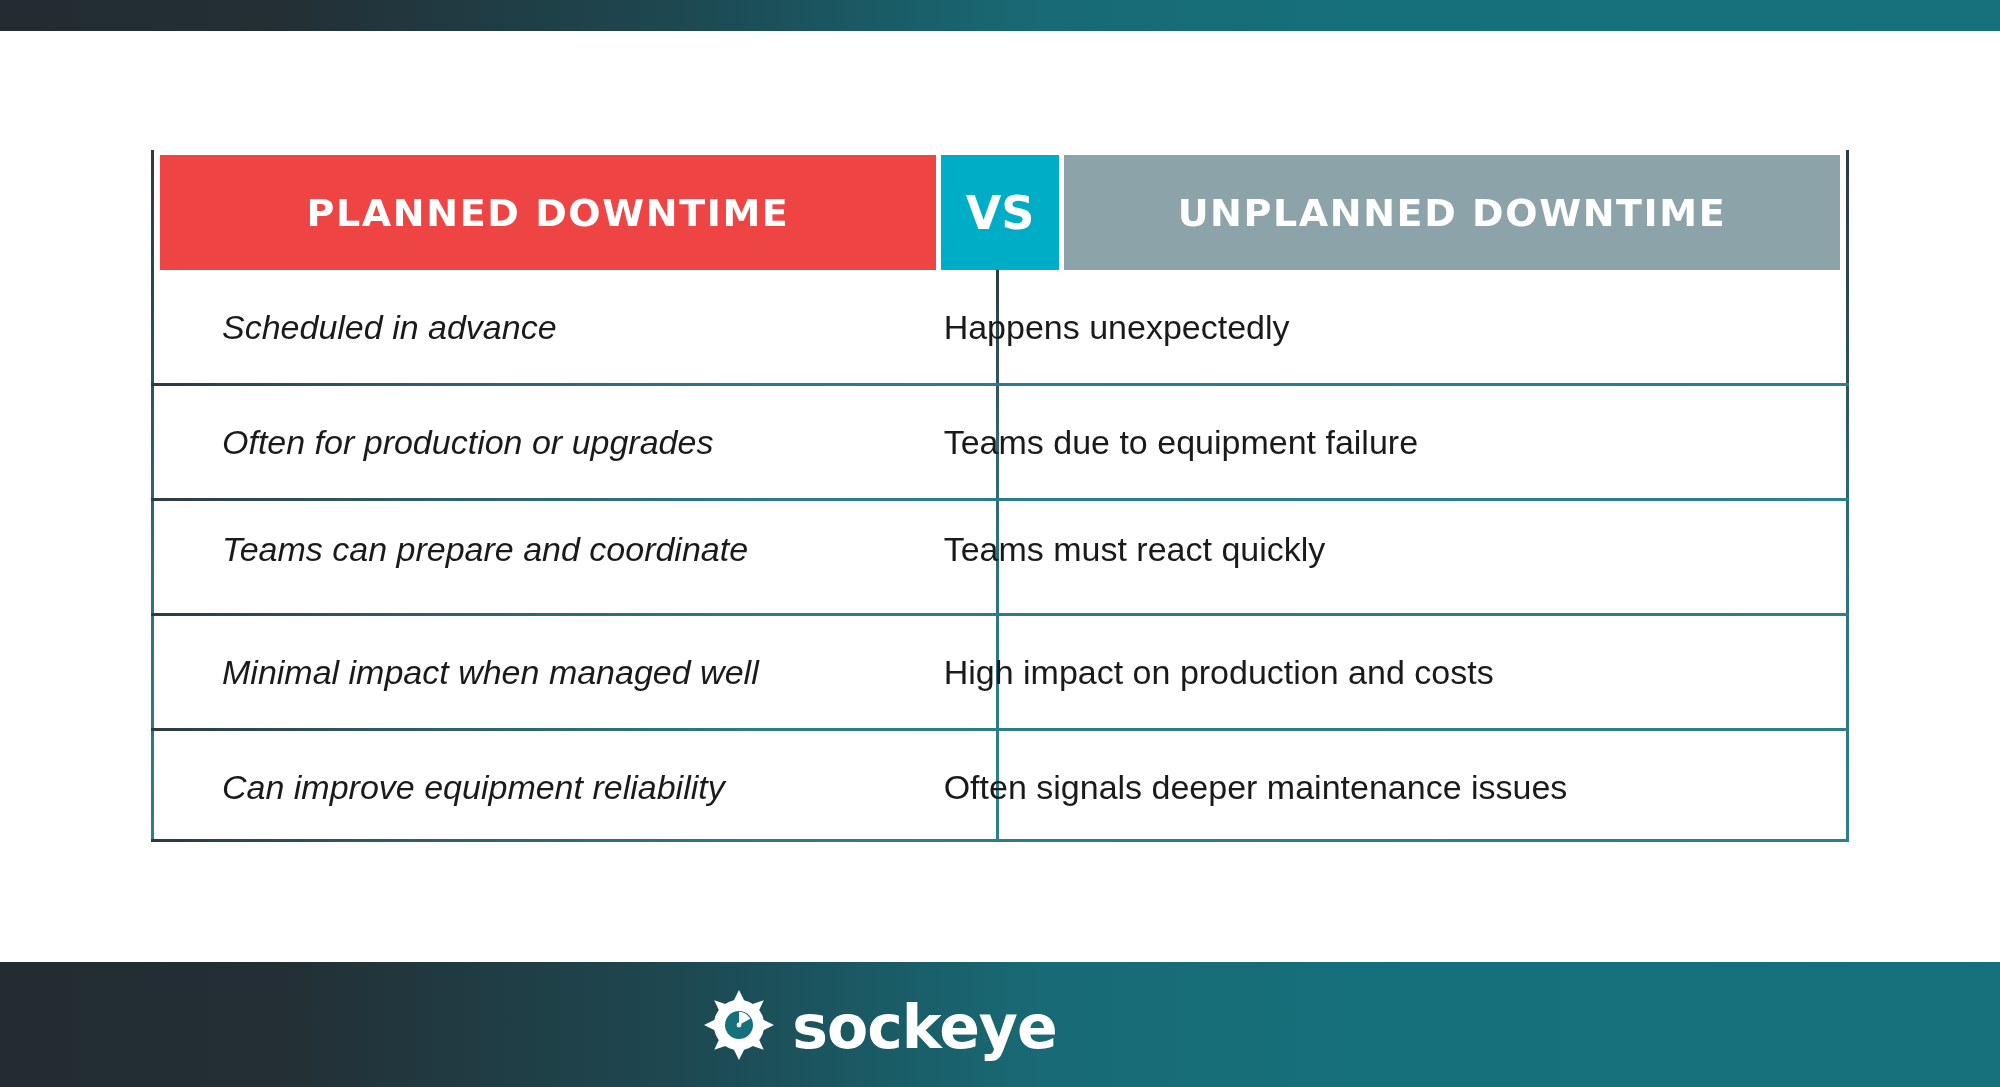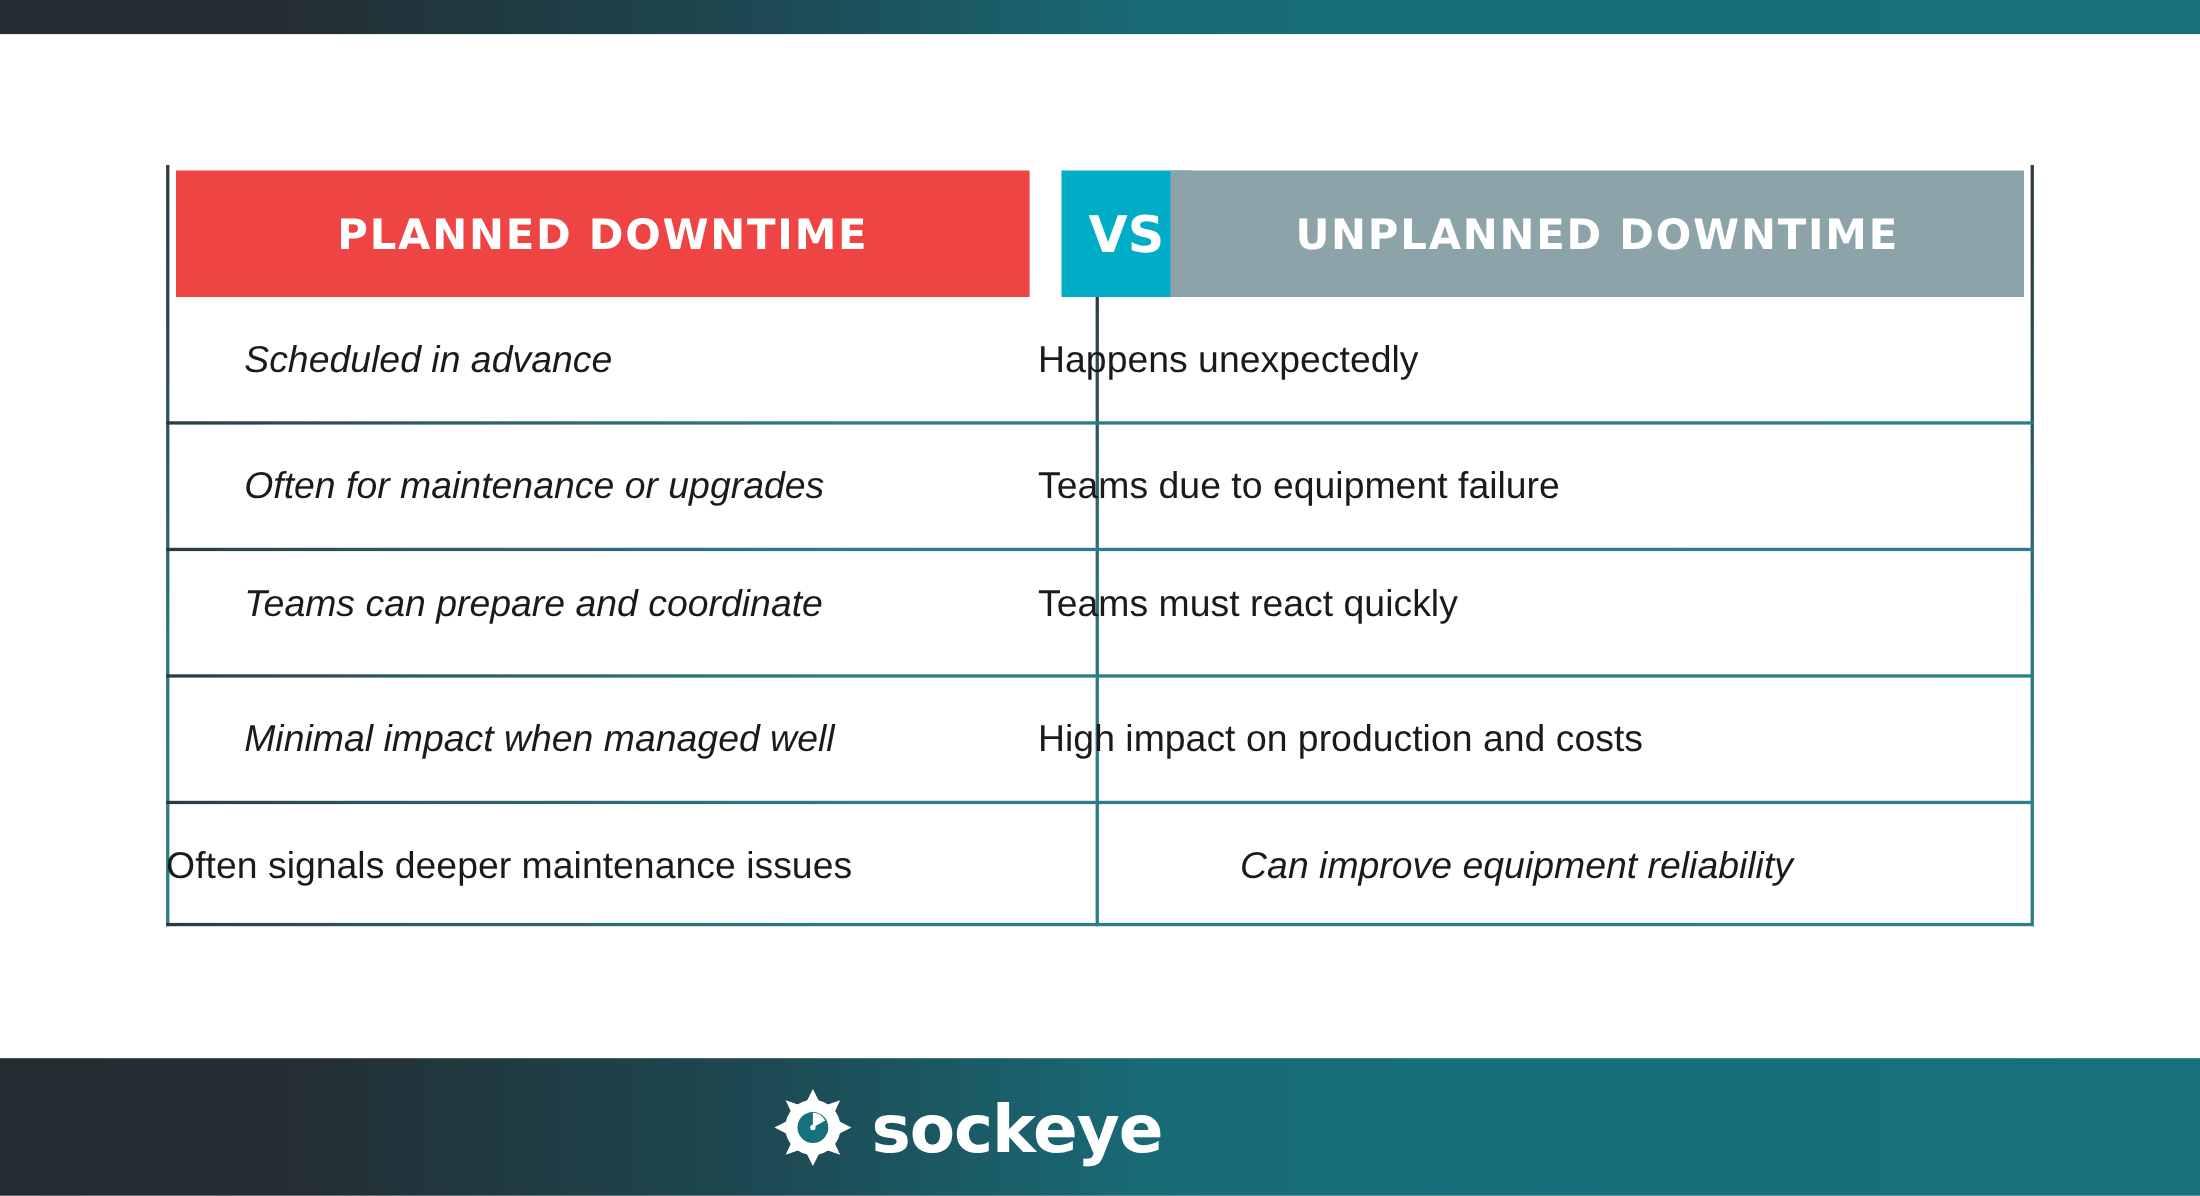--- a/index.html
+++ b/index.html
@@ -105,21 +105,21 @@
     align-items: center;
     justify-content: center;
     box-sizing: border-box;
   }
   .hdr-planned {
     left: 9px;
     width: 776px;
     background: #ef4444;
   }
   .hdr-vs {
-    left: 814px;
+    left: 790px;
     width: 118px;
     background: #00adc6;
   }
   .hdr-unplanned {
     left: 913px;
     width: 776px;
     background: #8da3aa;
   }
   .hdr-label {
     color: #ffffff;
@@ -201,40 +201,40 @@
 
   <div class="rows">
 
     <div class="row" style="top:0px;">
       <div class="cell cell-left">Scheduled in advance</div>
       <div class="cell cell-right">Happens unexpectedly</div>
     </div>
     <div class="row-divider" style="top:113px;"></div>
 
     <div class="row" style="top:115px;">
-      <div class="cell cell-left">Often for maintenance or upgrades</div>
+      <div class="cell cell-left">Often for production or upgrades</div>
       <div class="cell cell-right">Teams due to equipment failure</div>
     </div>
     <div class="row-divider" style="top:228px;"></div>
 
     <div class="row" style="top:222px;">
       <div class="cell cell-left">Teams can prepare and coordinate</div>
       <div class="cell cell-right">Teams must react quickly</div>
     </div>
     <div class="row-divider" style="top:343px;"></div>
 
     <div class="row" style="top:345px;">
       <div class="cell cell-left">Minimal impact when managed well</div>
       <div class="cell cell-right">High impact on production and costs</div>
     </div>
     <div class="row-divider" style="top:458px;"></div>
 
     <div class="row" style="top:460px;">
+      <div class="cell cell-left">Can improve equipment reliability</div>
       <div class="cell cell-right">Often signals deeper maintenance issues</div>
-      <div class="cell cell-left">Can improve equipment reliability</div>
     </div>
     <div class="row-divider" style="top:569px;"></div>
 
   </div>
 </div>
 
 <div class="brand-bar bottom"></div>
 
 <div class="footer-logo">
   <svg class="logo-mark" viewBox="0 0 100 100">

